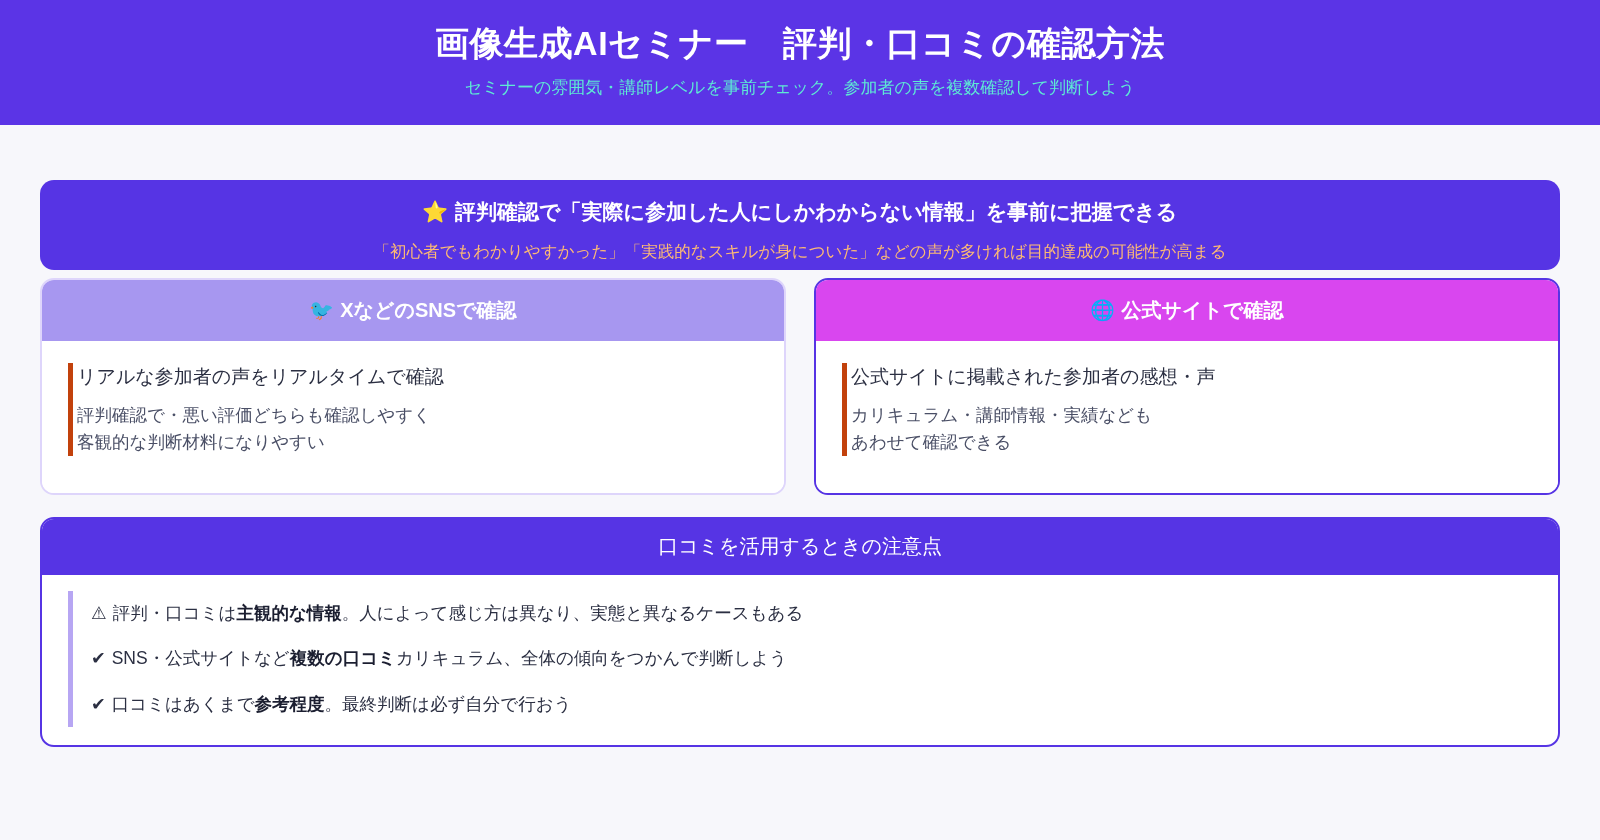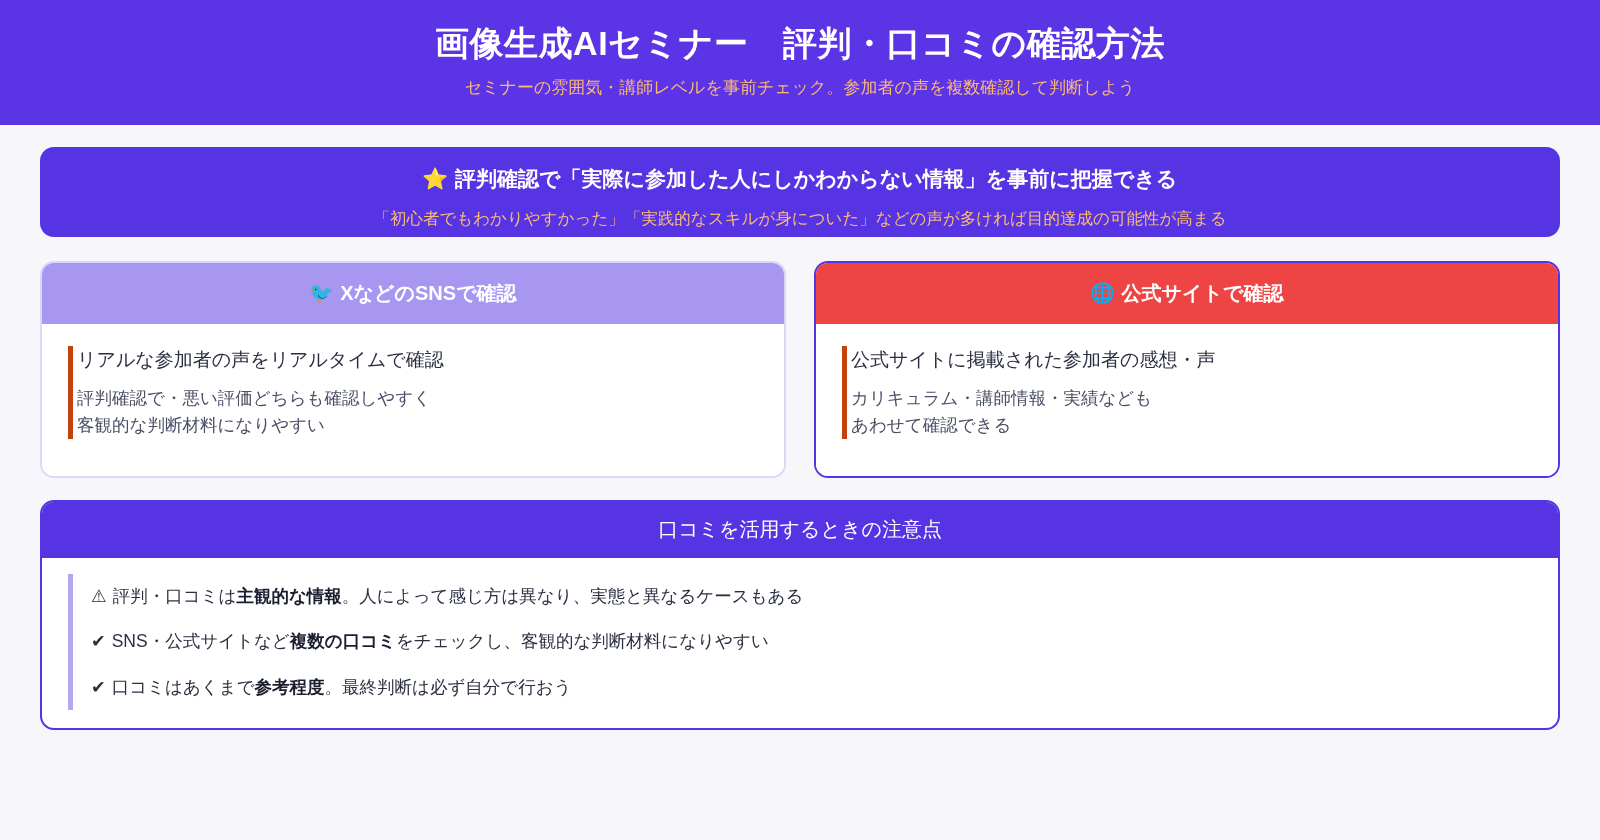--- a/index.html
+++ b/index.html
@@ -12,39 +12,40 @@
     background: #f7f7fb;
     font-family: "Liberation Sans", "DejaVu Sans", sans-serif;
     color: #1f2233;
     overflow: hidden;
   }
   .page {
     width: 1600px;
     height: 840px;
     display: flex;
     flex-direction: column;
+    gap: 33px;
   }
 
   
   .header {
     background: #5b34e6;
     padding: 22px 40px 26px;
     text-align: center;
     color: #ffffff;
   }
   .header-title {
     font-size: 34px;
     font-weight: bold;
     letter-spacing: 0.5px;
     line-height: 1.25;
   }
   .header-sub {
     margin-top: 12px;
     font-size: 17px;
-    color: #fdba74;
+    color: #5eead4;
     line-height: 1.3;
   }
 
   
   .body {
     flex: 1;
     padding: 22px 40px 20px;
     box-sizing: border-box;
   }
 
@@ -65,21 +66,21 @@
     margin-top: 15px;
     font-size: 16.5px;
     color: #fdba74;
     line-height: 1.35;
   }
 
   
   .columns {
     display: flex;
     gap: 28px;
-    margin-top: 24px;
+    margin-top: 8px;
     justify-content: flex-end;
   }
   .card {
     flex: 1;
     border-radius: 14px;
     overflow: hidden;
     background: #ffffff;
     box-sizing: border-box;
   }
   .card.left {
@@ -92,21 +93,21 @@
     text-align: center;
     font-size: 20px;
     font-weight: bold;
     padding: 17px 12px 17px;
     color: #ffffff;
   }
   .card.left .card-head {
     background: #a797f0;
   }
   .card.right .card-head {
-    background: #ef4444;
+    background: #d946ef;
   }
   .card-body {
     padding: 22px 26px 26px 26px;
     background: #ffffff;
     min-height: 152px;
     box-sizing: border-box;
   }
   .card-inner {
     border-left: 5px solid #c2410c;
     padding-left: 4px;
@@ -213,21 +214,21 @@
     <section class="caution">
       <div class="caution-head">口コミを活用するときの注意点</div>
       <div class="caution-body">
         <div class="caution-list">
 
           <div class="caution-item">
             <span class="mark">⚠</span><span>評判・口コミは</span><b>主観的な情報</b><span>。人によって感じ方は異なり、実態と異なるケースもある</span>
           </div>
 
           <div class="caution-item">
-            <span class="mark">✔</span><span>SNS・公式サイトなど</span><b>複数の口コミ</b><span>をチェックし、客観的な判断材料になりやすい</span>
+            <span class="mark">✔</span><span>SNS・公式サイトなど</span><b>複数の口コミ</b><span>カリキュラム、全体の傾向をつかんで判断しよう</span>
           </div>
 
           <div class="caution-item">
             <span class="mark">✔</span><span>口コミはあくまで</span><b>参考程度</b><span>。最終判断は必ず自分で行おう</span>
           </div>
 
         </div>
       </div>
     </section>
 

